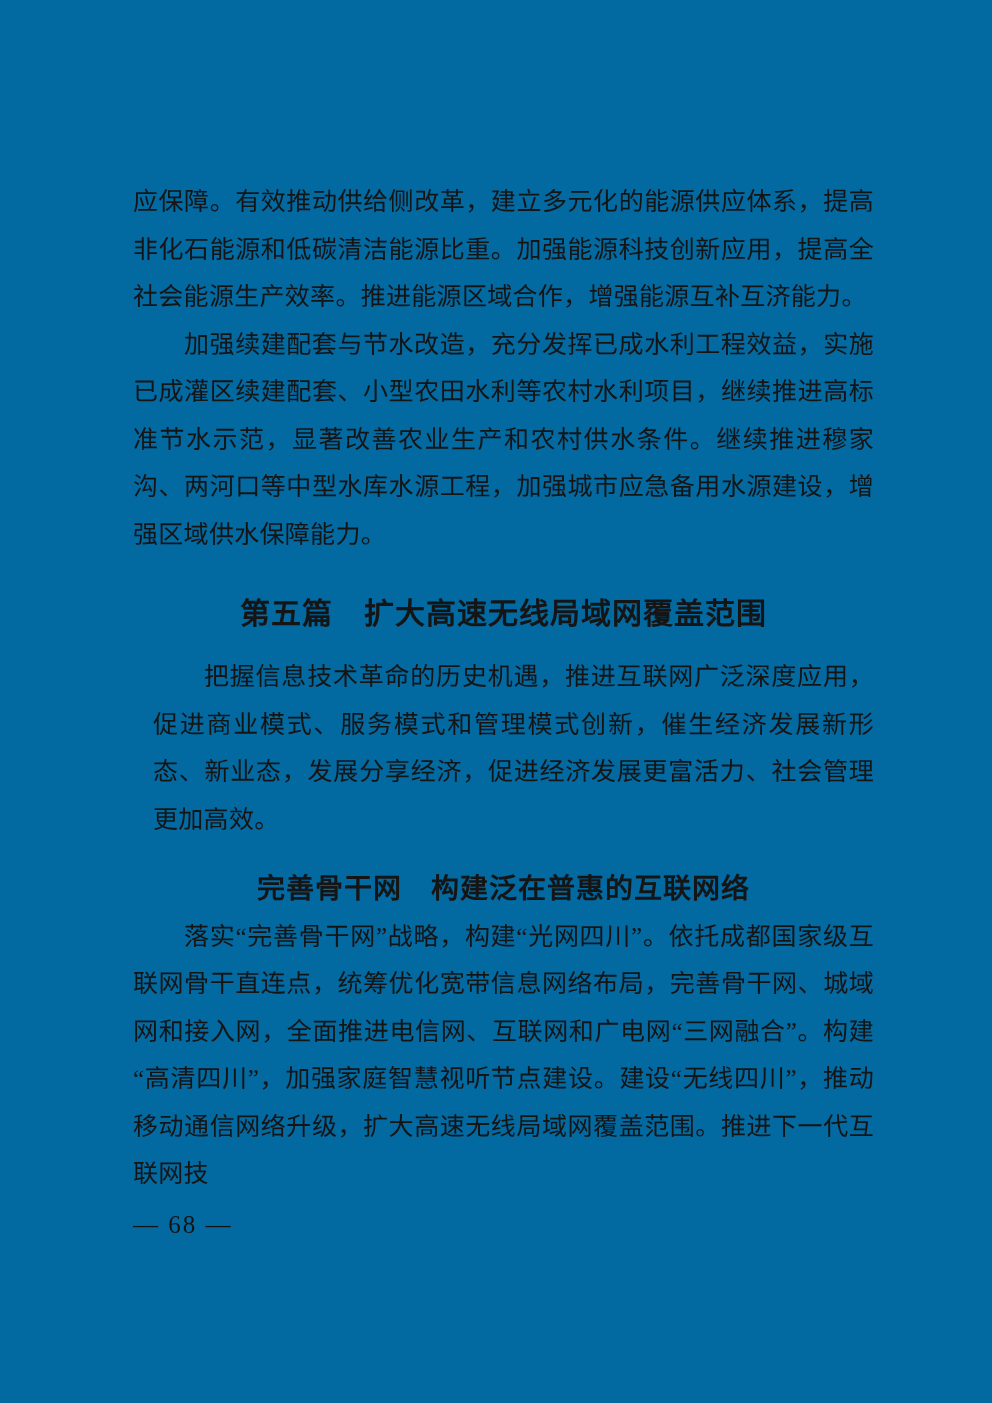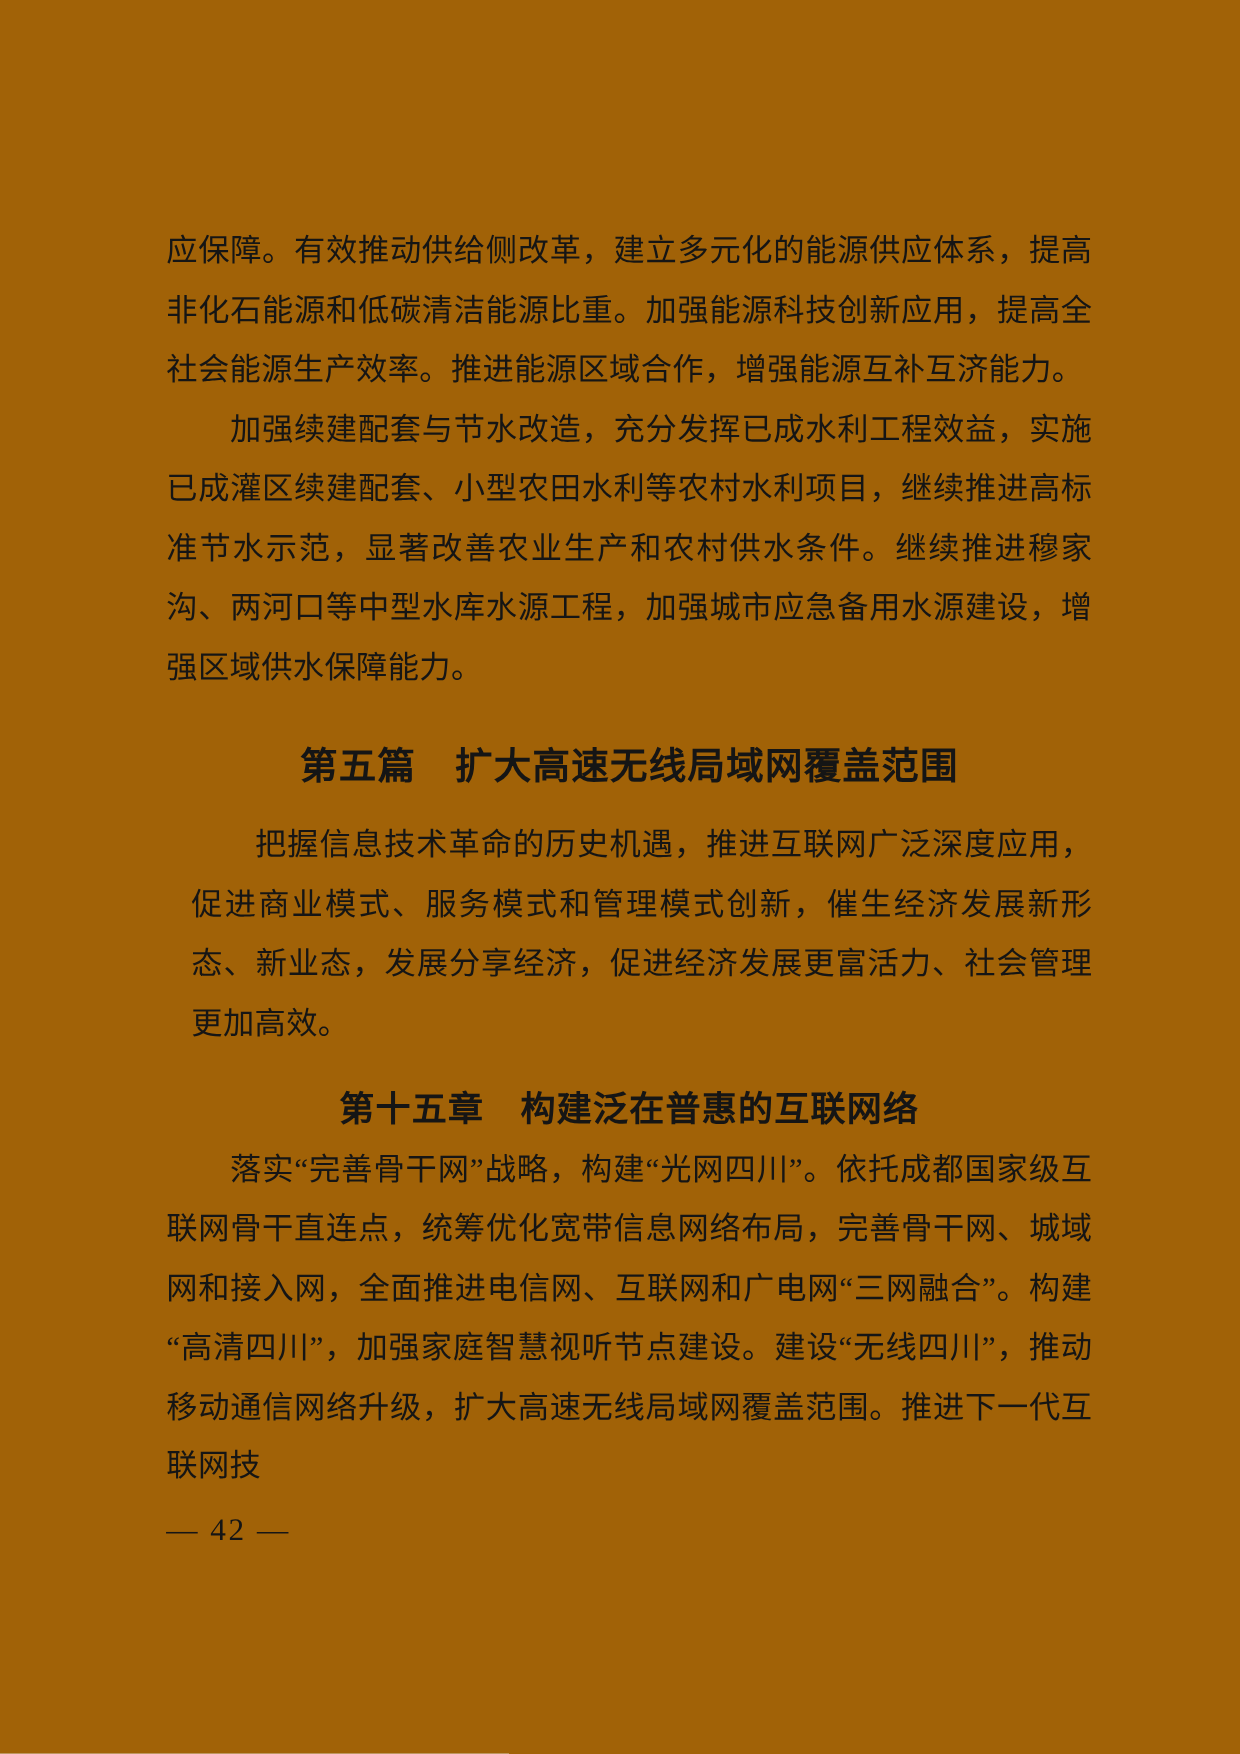--- a/index.html
+++ b/index.html
@@ -5,21 +5,21 @@
   html, body {
     margin: 0;
     padding: 0;
     background: #e8e8e8;
   }
   .page {
     position: relative;
     width: 992px;
     height: 1403px;
     margin: 0 auto;
-    background: #a16207;
+    background: #0369a1;
     color: #151515;
     font-family: "Liberation Serif", "DejaVu Serif", serif;
     overflow: hidden;
   }
   .content {
     position: absolute;
     left: 133px;
     top: 178px;
     width: 741px;
   }
@@ -89,21 +89,21 @@
 
     <p class="para">应保障。有效推动供给侧改革，建立多元化的能源供应体系，提高非化石能源和低碳清洁能源比重。加强能源科技创新应用，提高全社会能源生产效率。推进能源区域合作，增强能源互补互济能力。</p>
 
 
     <p class="para indent">加强续建配套与节水改造，充分发挥已成水利工程效益，实施已成灌区续建配套、小型农田水利等农村水利项目，继续推进高标准节水示范，显著改善农业生产和农村供水条件。继续推进穆家沟、两河口等中型水库水源工程，加强城市应急备用水源建设，增强区域供水保障能力。</p>
 
     <h1 class="part-heading">第五篇　扩大高速无线局域网覆盖范围</h1>
 
     <p class="para indent para-after-part">把握信息技术革命的历史机遇，推进互联网广泛深度应用，促进商业模式、服务模式和管理模式创新，催生经济发展新形态、新业态，发展分享经济，促进经济发展更富活力、社会管理更加高效。</p>
 
-    <h2 class="chapter-heading">第十五章　构建泛在普惠的互联网络</h2>
+    <h2 class="chapter-heading">完善骨干网　构建泛在普惠的互联网络</h2>
 
 
     <p class="para indent">落实“完善骨干网”战略，构建“光网四川”。依托成都国家级互联网骨干直连点，统筹优化宽带信息网络布局，完善骨干网、城域网和接入网，全面推进电信网、互联网和广电网“三网融合”。构建“高清四川”，加强家庭智慧视听节点建设。建设“无线四川”，推动移动通信网络升级，扩大高速无线局域网覆盖范围。推进下一代互联网技</p>
 
   </div>
 
-  <div class="page-footer">— 42 —</div>
+  <div class="page-footer">— 68 —</div>
 </div>
 
 </body></html>

